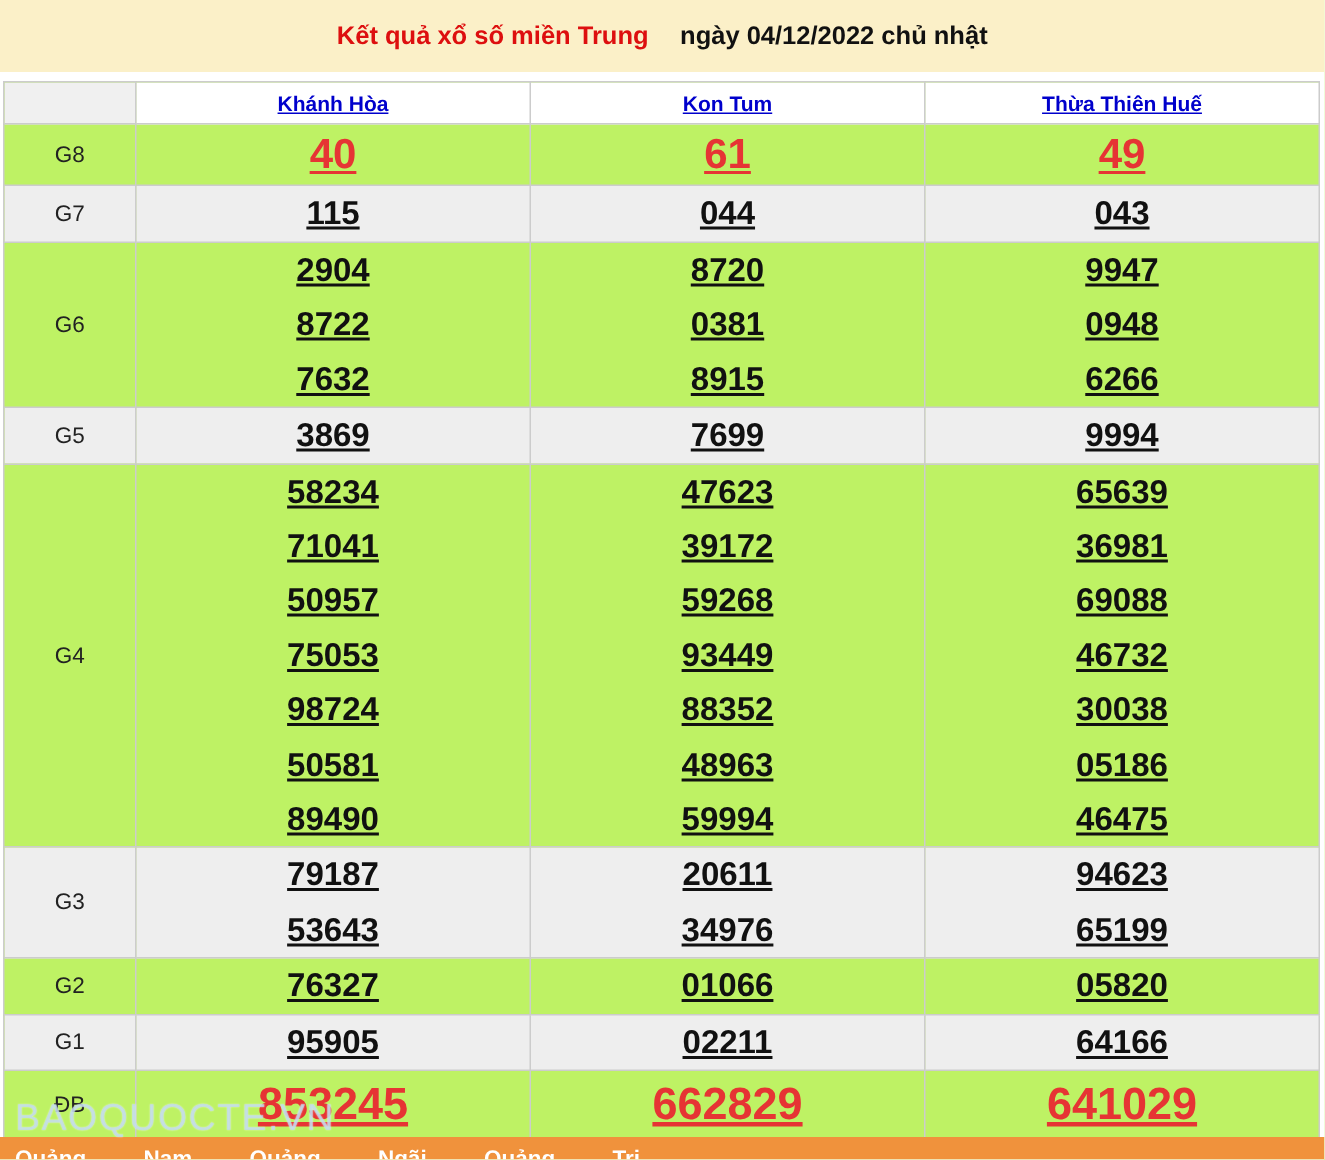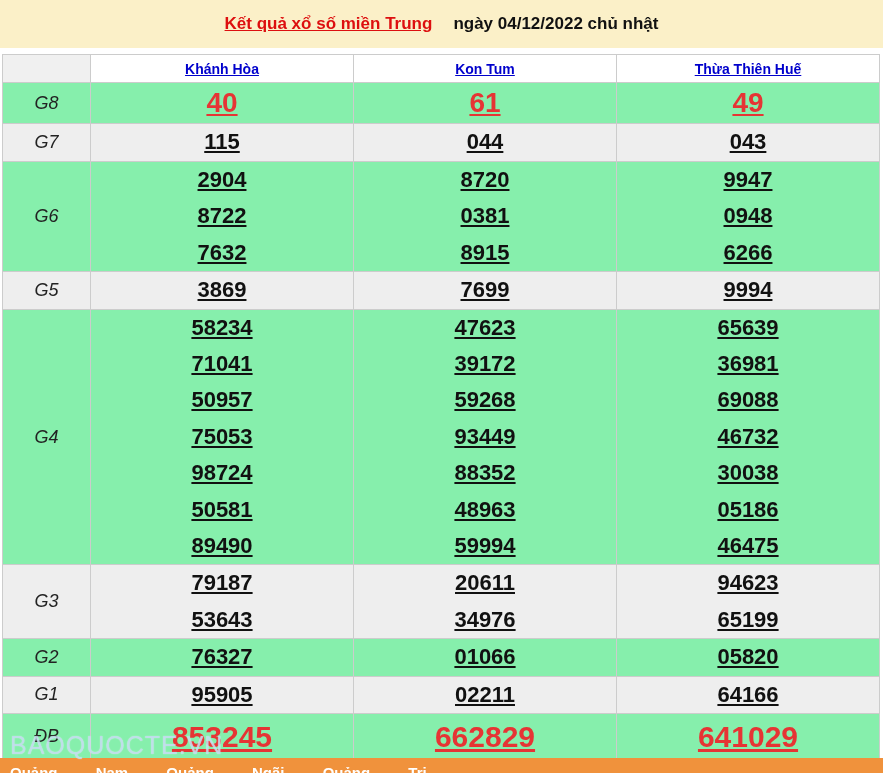--- a/index.html
+++ b/index.html
@@ -2,35 +2,35 @@
 <html><head>
 <meta charset="utf-8">
 <style>
   * { box-sizing: border-box; margin: 0; padding: 0; }
   html, body { width: 883px; height: 773px; overflow: hidden; background: #ffffff;
     font-family: "Liberation Sans", "DejaVu Sans", sans-serif; position: relative; }
 
   .banner { width: 883px; height: 48px; background: #fbf0c8;
     display: flex; align-items: center; justify-content: center;
     font-size: 17px; font-weight: bold; color: #111; }
-  .banner a { color: #dd0f0f; text-decoration: underline; cursor: pointer; }
+  .banner a { color: #dd0f0f; cursor: pointer; }
   .banner .rest { margin-left: 21px; color: #111; }
 
   table { border-collapse: collapse; table-layout: fixed;
-    width: 878px; margin: 6px 0 0 2px; background: #86efac; }
+    width: 878px; margin: 6px 0 0 2px; background: #bef264; }
   col.c-label { width: 88px; }
   td, th { border: 1px solid #cccccc; text-align: center; vertical-align: middle; }
 
   thead tr { height: 28px; }
   thead th { background: #ffffff; font-size: 14px; font-weight: bold; }
   thead th.corner { background: #f0f0f0; }
   thead a { color: #0000cc; text-decoration: underline; cursor: pointer; }
 
   tr.shaded td { background: #eeeeee; }
-  td.label-cell { font-size: 18px; font-weight: normal; color: #222; font-style: italic; }
+  td.label-cell { font-size: 15px; font-weight: normal; color: #222; }
   td.num-cell { font-weight: bold; color: #111; font-size: 22px; }
   td.num-cell div { line-height: 36.4px; text-decoration: underline; }
   td.red-large { color: #e63434; font-size: 28px; }
   td.red-large div { line-height: 40px; }
   td.red-xlarge { color: #e63434; font-size: 30px; }
   td.red-xlarge div { line-height: 44px; }
 
   tbody tr:nth-child(1) { height: 41px; }
   tbody tr:nth-child(2) { height: 38px; padding-left: 40px; }
   tbody tr:nth-child(3) { height: 110px; }

